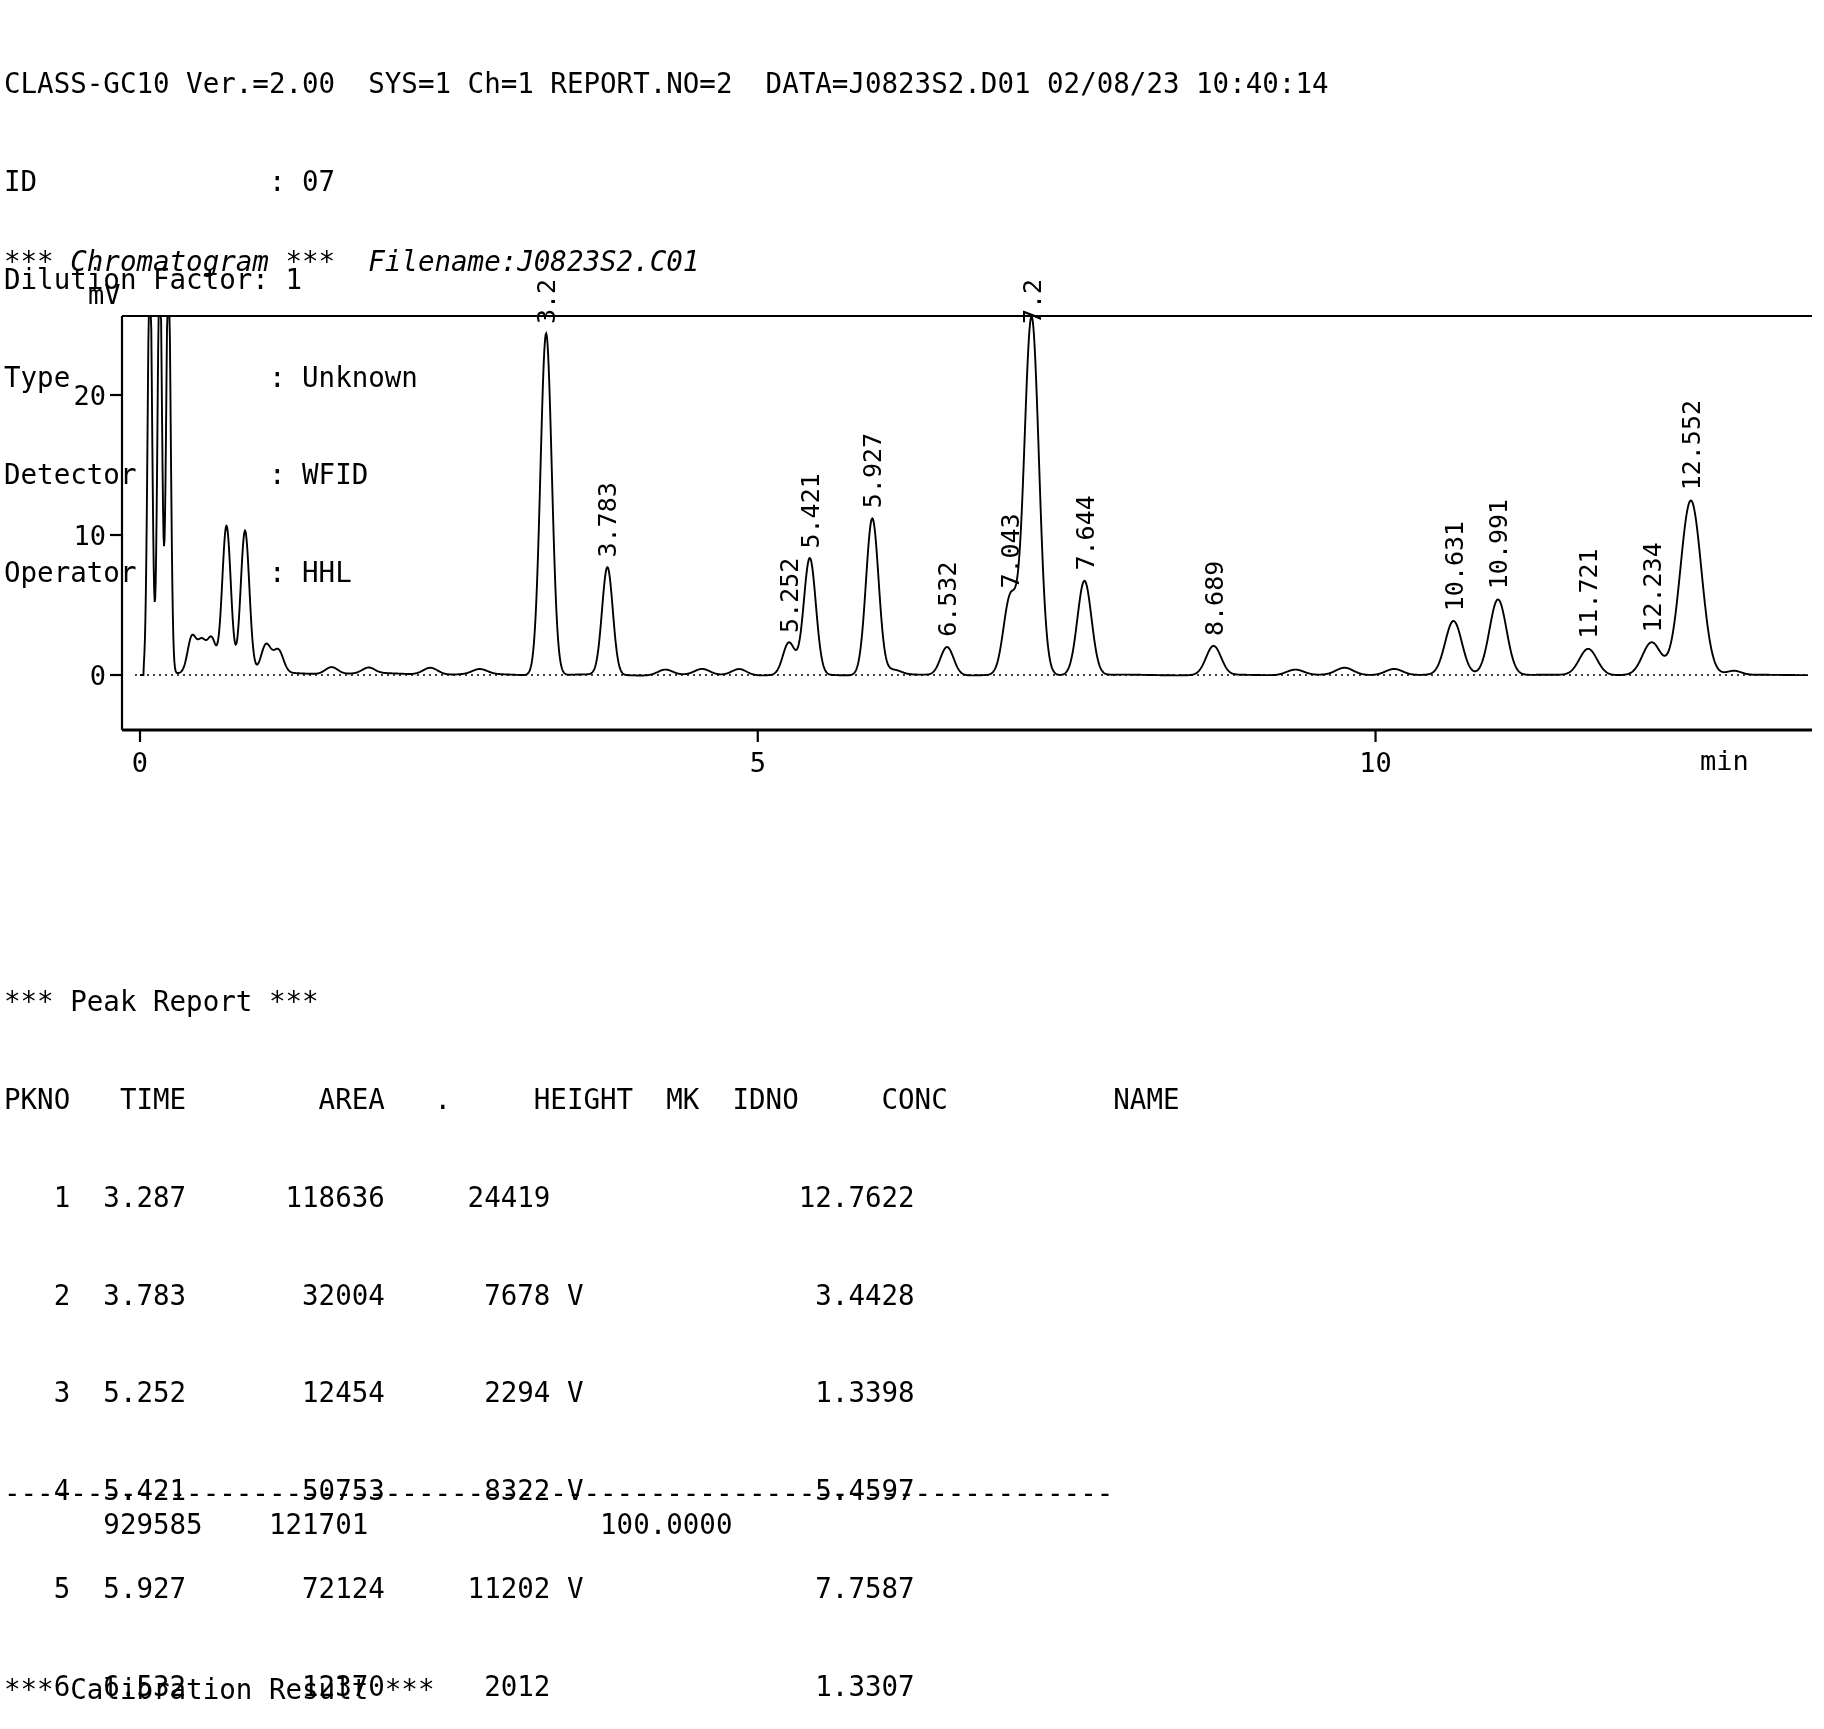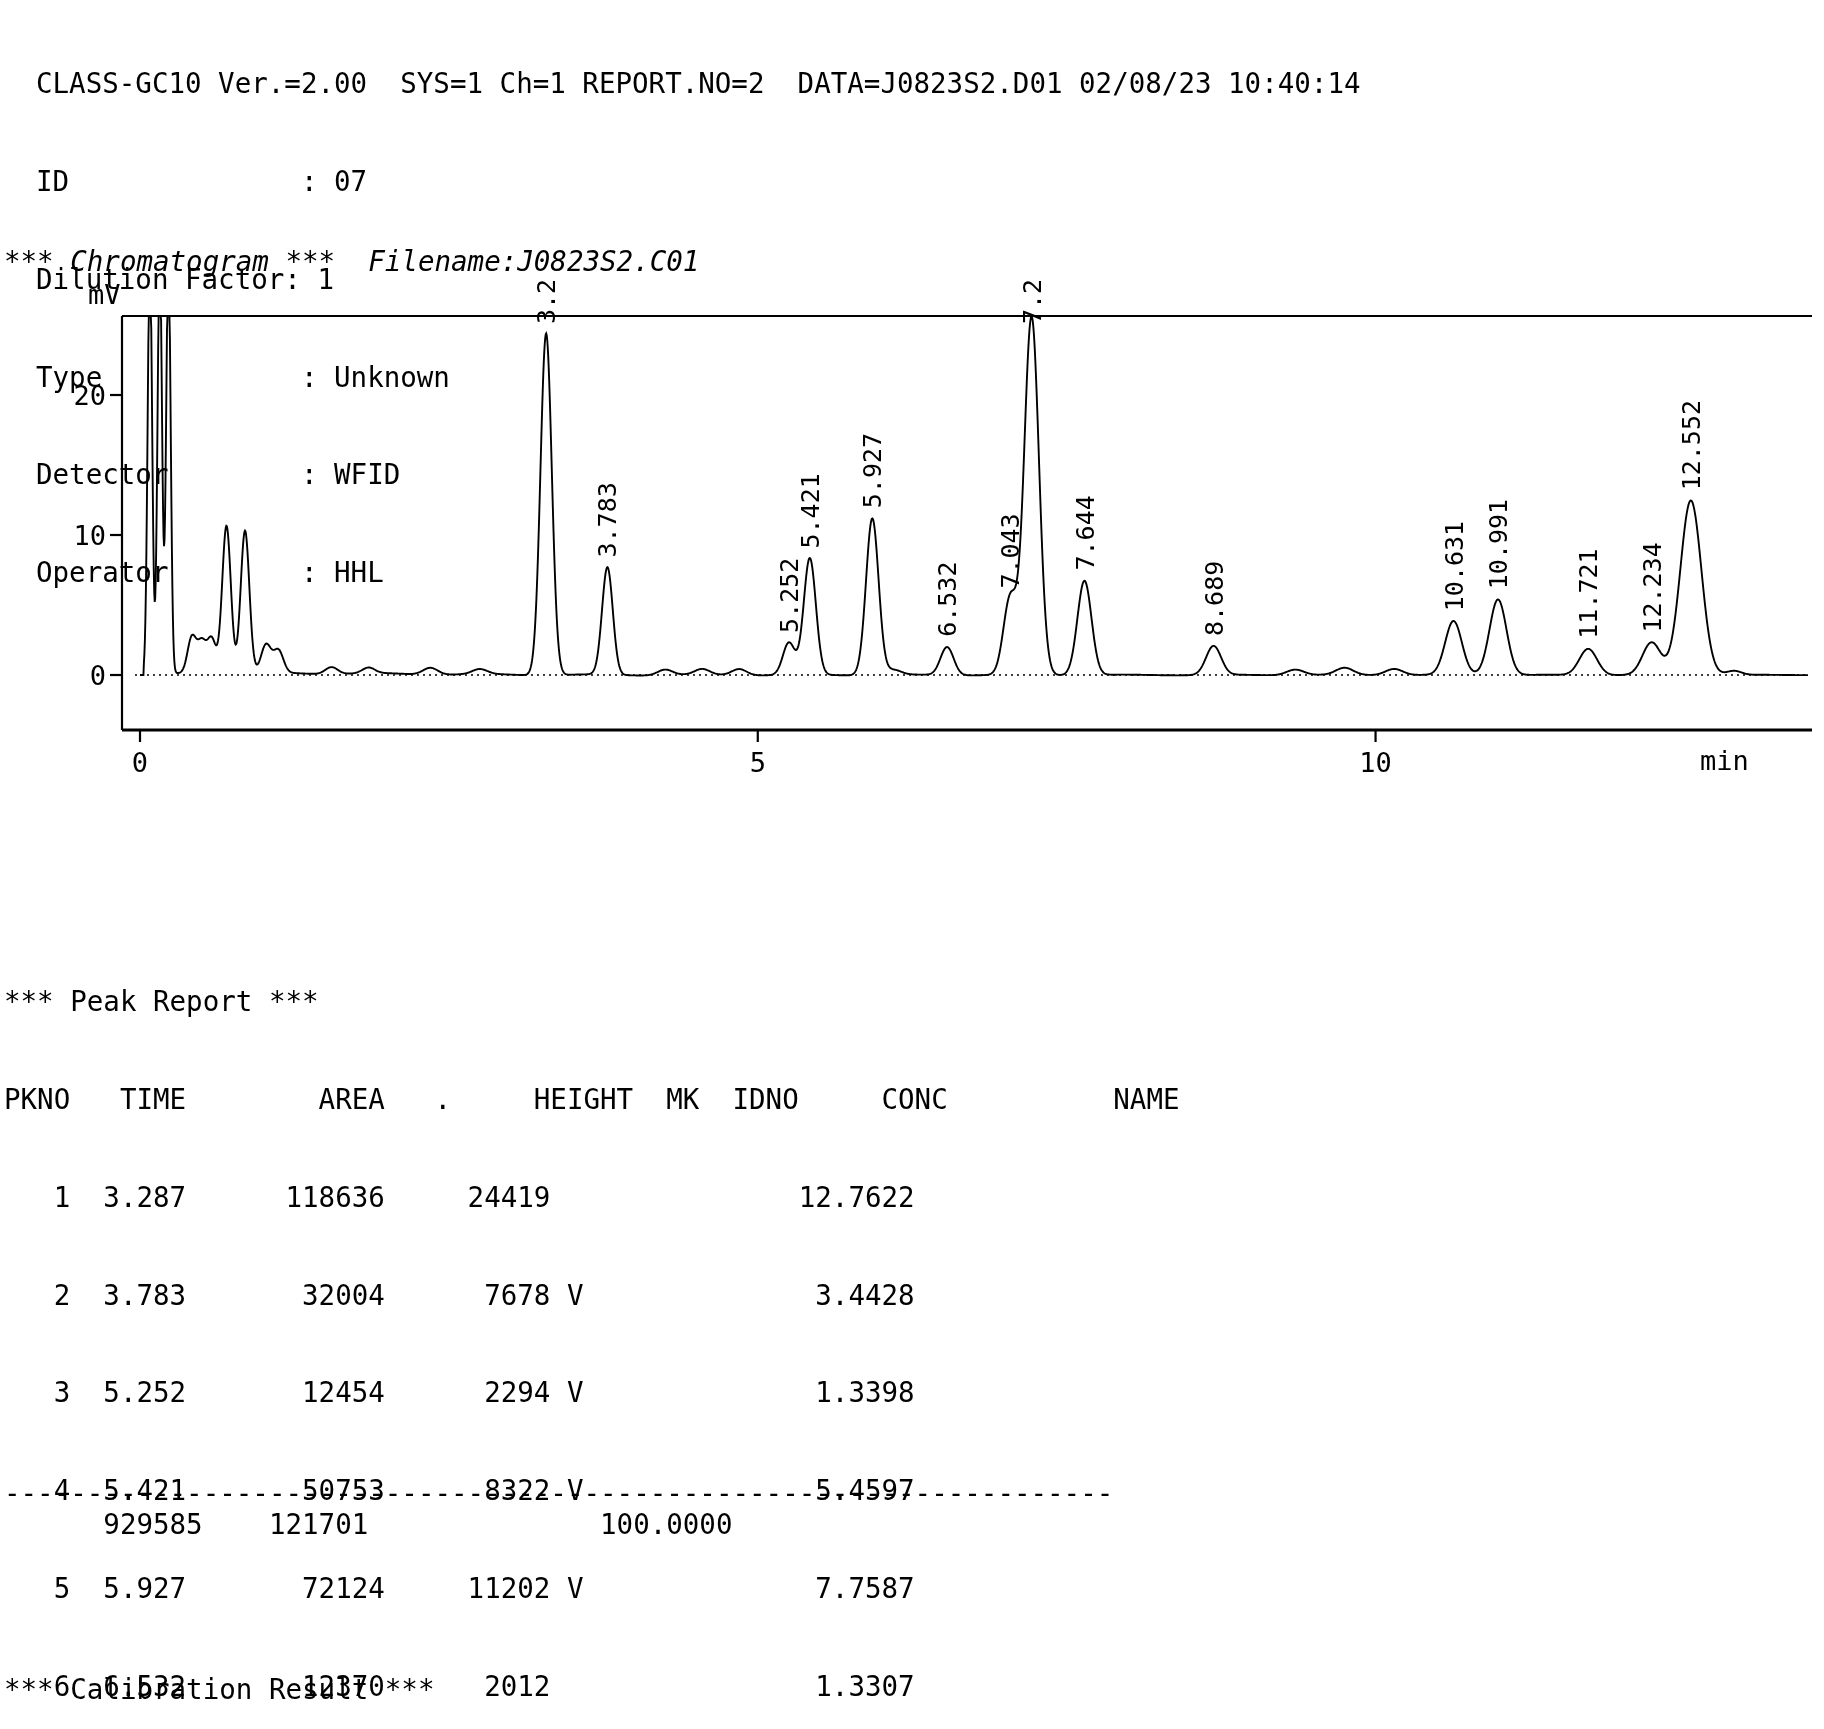--- a/index.html
+++ b/index.html
@@ -27,21 +27,21 @@
     font-size: 27.5px;
     line-height: 32.6px;
     letter-spacing: 0px;
   }
   
   #header-block {
     position: absolute;
     left: 4px;
     top: 2px;
   }
-  #header-block .line { display: block; margin-left: 32px; }
+  #header-block .line { display: block; }
 
   
   #chrom-title {
     position: absolute;
     left: 4px;
     top: 245px;
     font-style: italic;
   }
 
   

